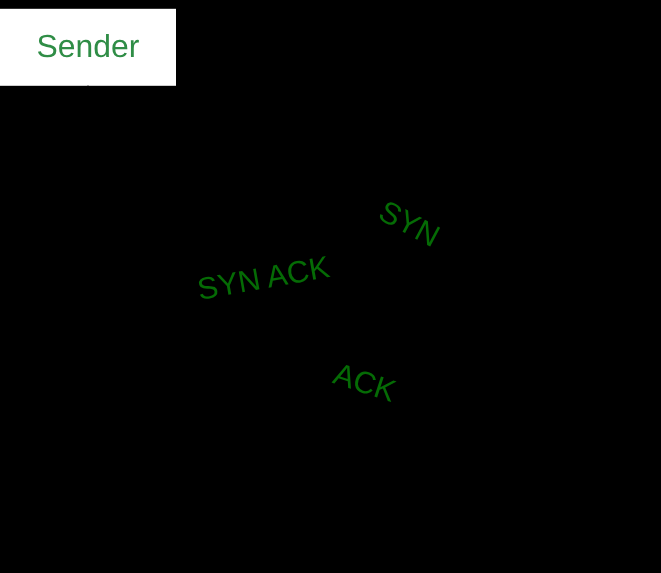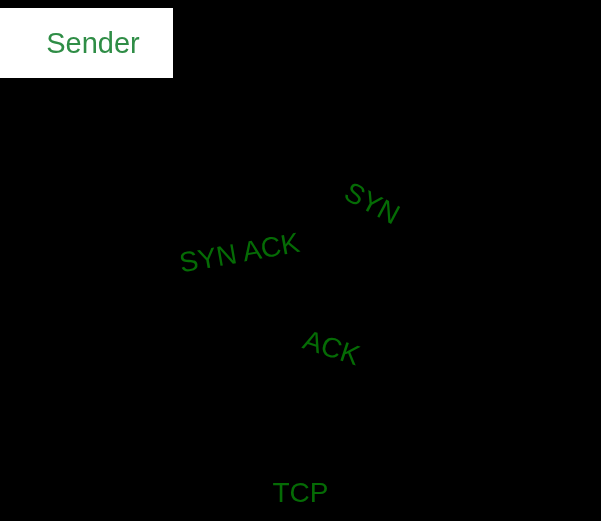--- a/index.html
+++ b/index.html
@@ -17,21 +17,20 @@
   }
   .endpoint-box {
     position: absolute;
     top: 8px;
     width: 160px;
     height: 70px;
     background: var(--box-fill, #ffffff);
     display: flex;
     align-items: center;
     justify-content: center;
-    padding-left: 13px;
   }
   .endpoint-box span {
     color: var(--endpoint-text, #2f8d46);
     font-size: 29px;
     font-weight: 400;
   }
   .sender-box { left: 0; }
   .receiver-box { left: 441px; }
   .arrow-layer {
     position: absolute;
@@ -74,15 +73,14 @@
     <line x1="521" y1="78" x2="521" y2="455" stroke="#000000" stroke-width="2"></line>
     <line x1="80" y1="140" x2="521" y2="250" stroke="#000000" stroke-width="2"></line>
     <line x1="521" y1="270" x2="80" y2="330" stroke="#000000" stroke-width="2"></line>
     <line x1="80" y1="350" x2="521" y2="440" stroke="#000000" stroke-width="2"></line>
   </svg>
 
   <span class="msg msg-syn">SYN</span>
   <span class="msg msg-synack">SYN ACK</span>
   <span class="msg msg-ack">ACK</span>
 
-  <div class="caption">TCP</div>
 
 </div>
 
 </body></html>

